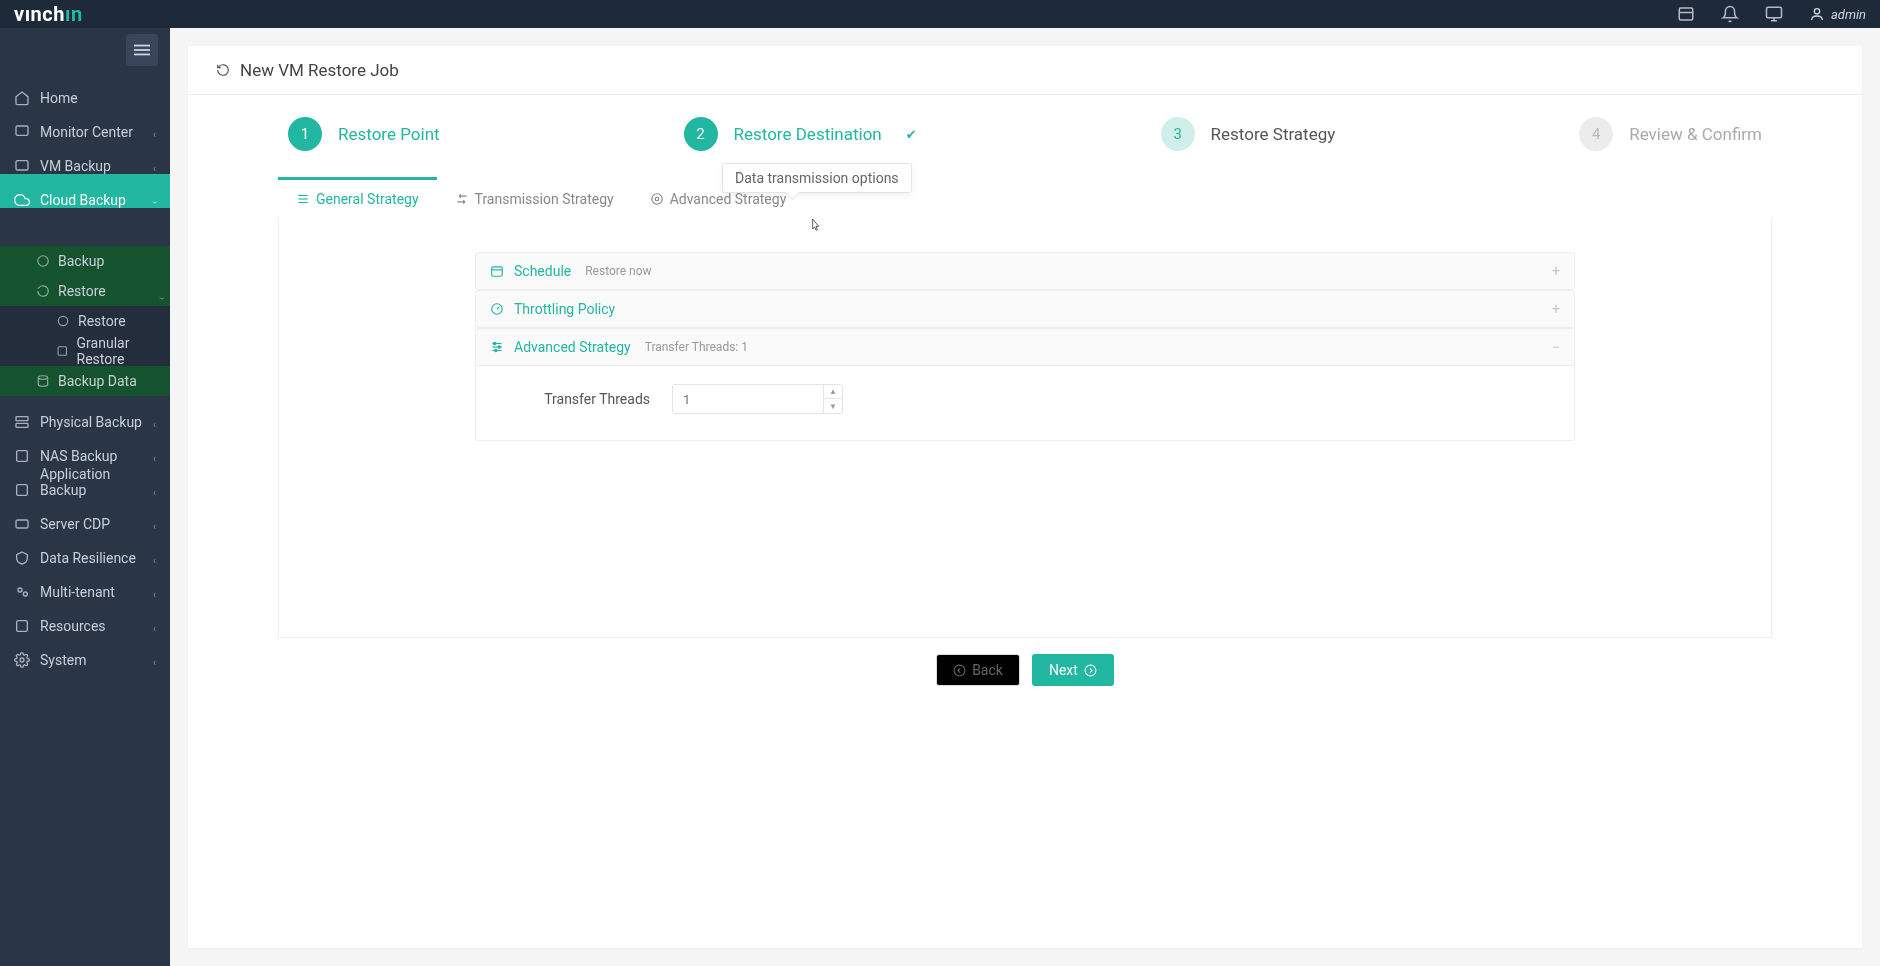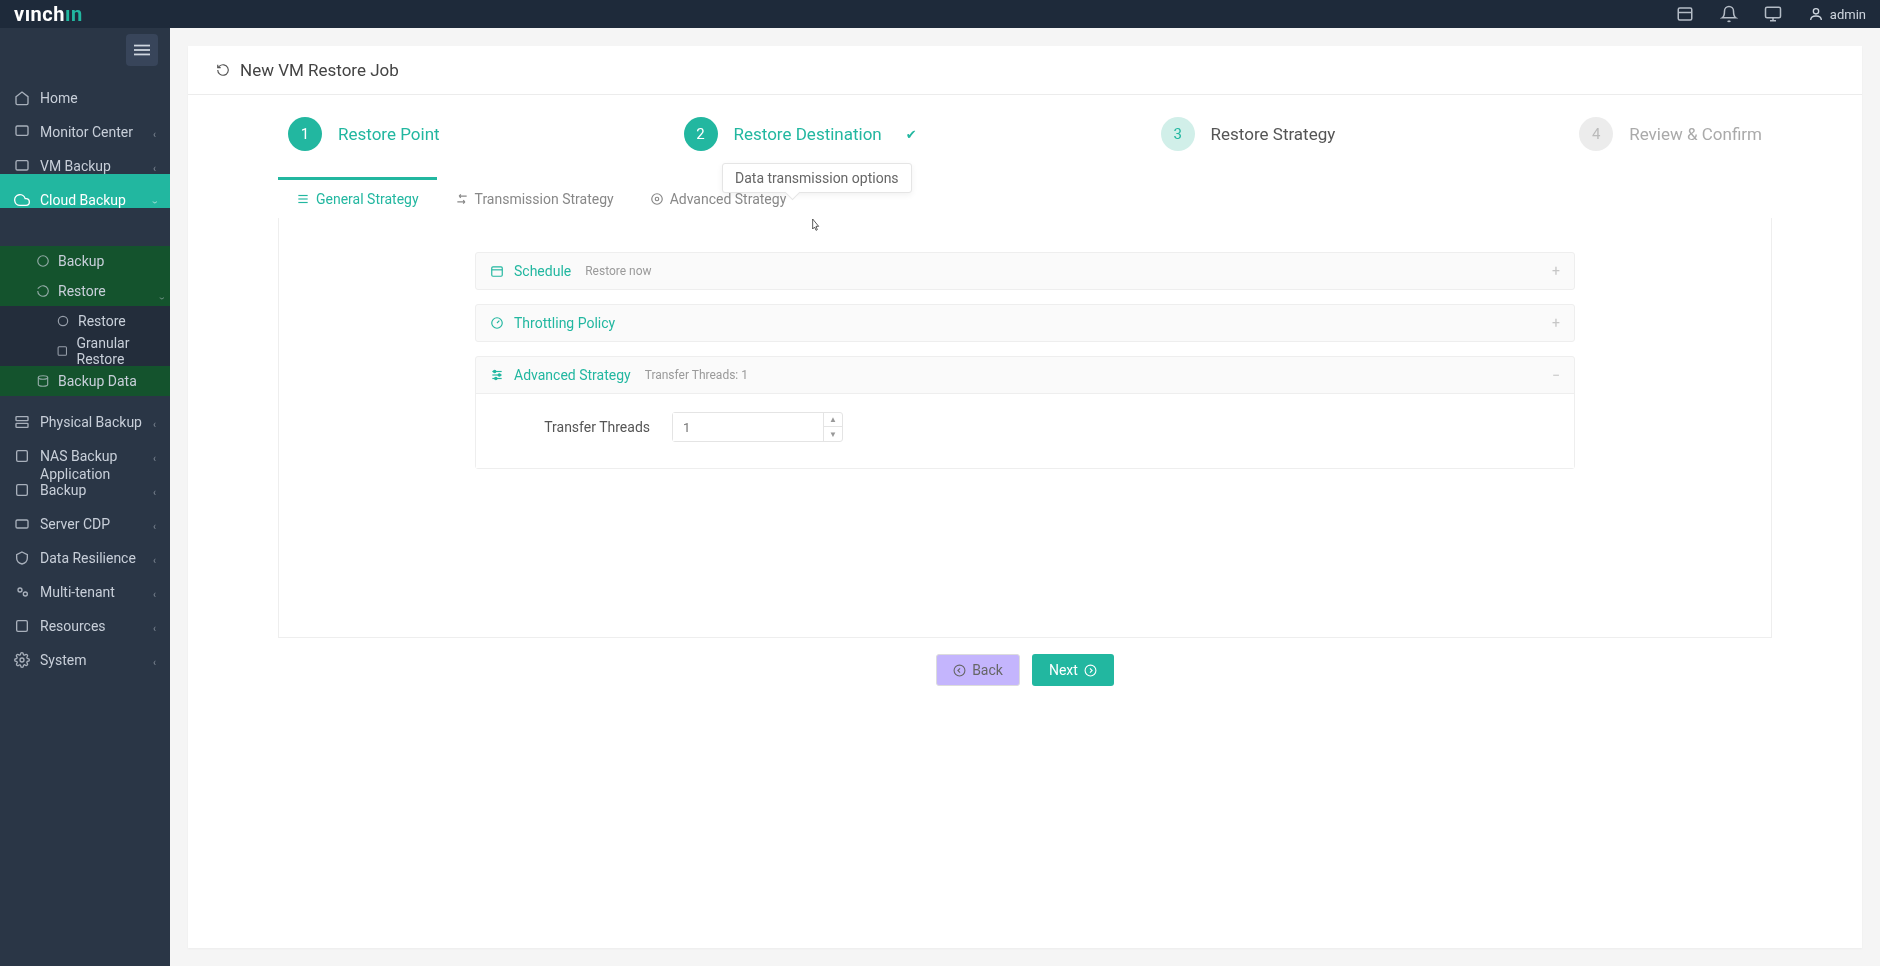--- a/index.html
+++ b/index.html
@@ -5,21 +5,21 @@
 * { margin: 0; padding: 0; box-sizing: border-box; font-family: -apple-system, BlinkMacSystemFont, "Segoe UI", Roboto, Arial, sans-serif; }
 html, body { height: 100%; width: 100%; background: #f5f5f5; overflow: hidden; }
 body { display: flex; flex-direction: column; }
 
 
 .topbar { height: 28px; background: #1e2a3a; display: flex; align-items: center; justify-content: space-between; padding: 0 14px; color: #cfd6df; }
 .logo { font-size: 20px; font-weight: 700; color: #fff; letter-spacing: .5px; }
 .logo .accent { color: #22b7a0; }
 .topbar-right { display: flex; align-items: center; gap: 26px; }
 .topbar-right .icon { width: 18px; height: 18px; cursor: pointer; opacity: .85; }
-.topbar-user { display: flex; align-items: center; gap: 6px; font-size: 13px; cursor: pointer; }
+.topbar-user { display: flex; align-items: center; gap: 6px; font-size: 13px; cursor: pointer; font-style: italic; }
 .topbar-user svg { width: 16px; height: 16px; }
 
 
 .main { flex: 1; display: flex; min-height: 0; }
 
 
 .sidebar { width: 170px; background: #2a3646; color: #c8cfd9; display: flex; flex-direction: column; font-size: 14px; }
 .sidebar .burger { height: 44px; display: flex; justify-content: flex-end; align-items: center; padding-right: 12px; }
 .burger-box { width: 32px; height: 32px; background: #38455a; border-radius: 4px; display:flex; align-items:center; justify-content:center; cursor:pointer; }
 .burger-box svg { width:16px; height:12px; stroke:#cfd6df; }
@@ -55,39 +55,39 @@
 .tab { padding:10px 18px; font-size:14px; color:#888; cursor:pointer; display:flex; align-items:center; gap:6px; position:relative; }
 .tab.active { color:#22b7a0; }
 .tab.active::after { content:""; position:absolute; left:0; right:0; top:-4px; height:3px; background:#22b7a0; }
 .tab svg { width:14px; height:14px; }
 .tooltip { position:absolute; left:444px; top:-18px; background:#fff; border:1px solid #e5e5e5; border-radius:3px; padding:6px 12px; font-size:14px; color:#666; box-shadow:0 2px 6px rgba(0,0,0,.06); }
 .tooltip::after { content:""; position:absolute; bottom:-6px; left:64px; width:10px; height:10px; background:#fff; border-right:1px solid #e5e5e5; border-bottom:1px solid #e5e5e5; transform:rotate(45deg); }
 .cursor-fake { position:absolute; left:530px; top:34px; width:16px; height:20px; pointer-events:none; }
 
 
 .panel-area { border:1px solid #eee; border-top:none; padding:34px 196px 60px; min-height:420px; }
-.acc { background:#fafafa; border:1px solid #eee; border-radius:3px; margin-bottom:14px; }
+.acc { background:#fafafa; border:1px solid #eee; border-radius:3px; }
 .acc-head { padding:10px 14px; display:flex; align-items:center; gap:10px; font-size:14px; cursor:pointer; position:relative; }
 .acc-head .acc-icon { width:14px; height:14px; color:#22b7a0; flex-shrink:0; }
 .acc-title { color:#22b7a0; }
 .acc-sub { color:#9a9a9a; font-size:12px; margin-left:4px; }
 .acc-toggle { position:absolute; right:14px; color:#c6c6c6; font-size:14px; }
 .acc-body { padding:18px 24px 26px; border-top:1px solid #eee; background:#fff; }
 .form-row { display:flex; align-items:center; gap:22px; }
 .form-label { width:150px; text-align:right; color:#555; font-size:14px; }
 .spinner { display:flex; border:1px solid #e4e4e4; border-radius:3px; height:30px; background:#fff; }
 .spinner input { border:none; width:150px; padding:0 10px; font-size:13px; color:#bbb; outline:none; background:#fff; }
 .spin-btns { display:flex; flex-direction:column; border-left:1px solid #e4e4e4; }
 .spin-btn { height:15px; width:18px; display:flex; align-items:center; justify-content:center; font-size:8px; color:#999; cursor:pointer; }
 .spin-btn:first-child { border-bottom:1px solid #e4e4e4; }
 
 
 .footer { display:flex; justify-content:center; gap:12px; padding:16px 0 22px; }
 .btn { padding:7px 16px; border-radius:3px; font-size:14px; cursor:pointer; display:inline-flex; align-items:center; gap:6px; border:1px solid transparent; }
-.btn-back { background:#c4b5fd; border-color:#dcdcdc; color:#666; }
+.btn-back { background:#000000; border-color:#dcdcdc; color:#666; }
 .btn-next { background:#22b7a0; color:#fff; }
 .btn svg { width:13px; height:13px; }
 </style>
 </head>
 <body>
 
 <div class="topbar">
   <div class="logo">
     <span>vınch</span><span class="accent">ın</span>
   </div>

